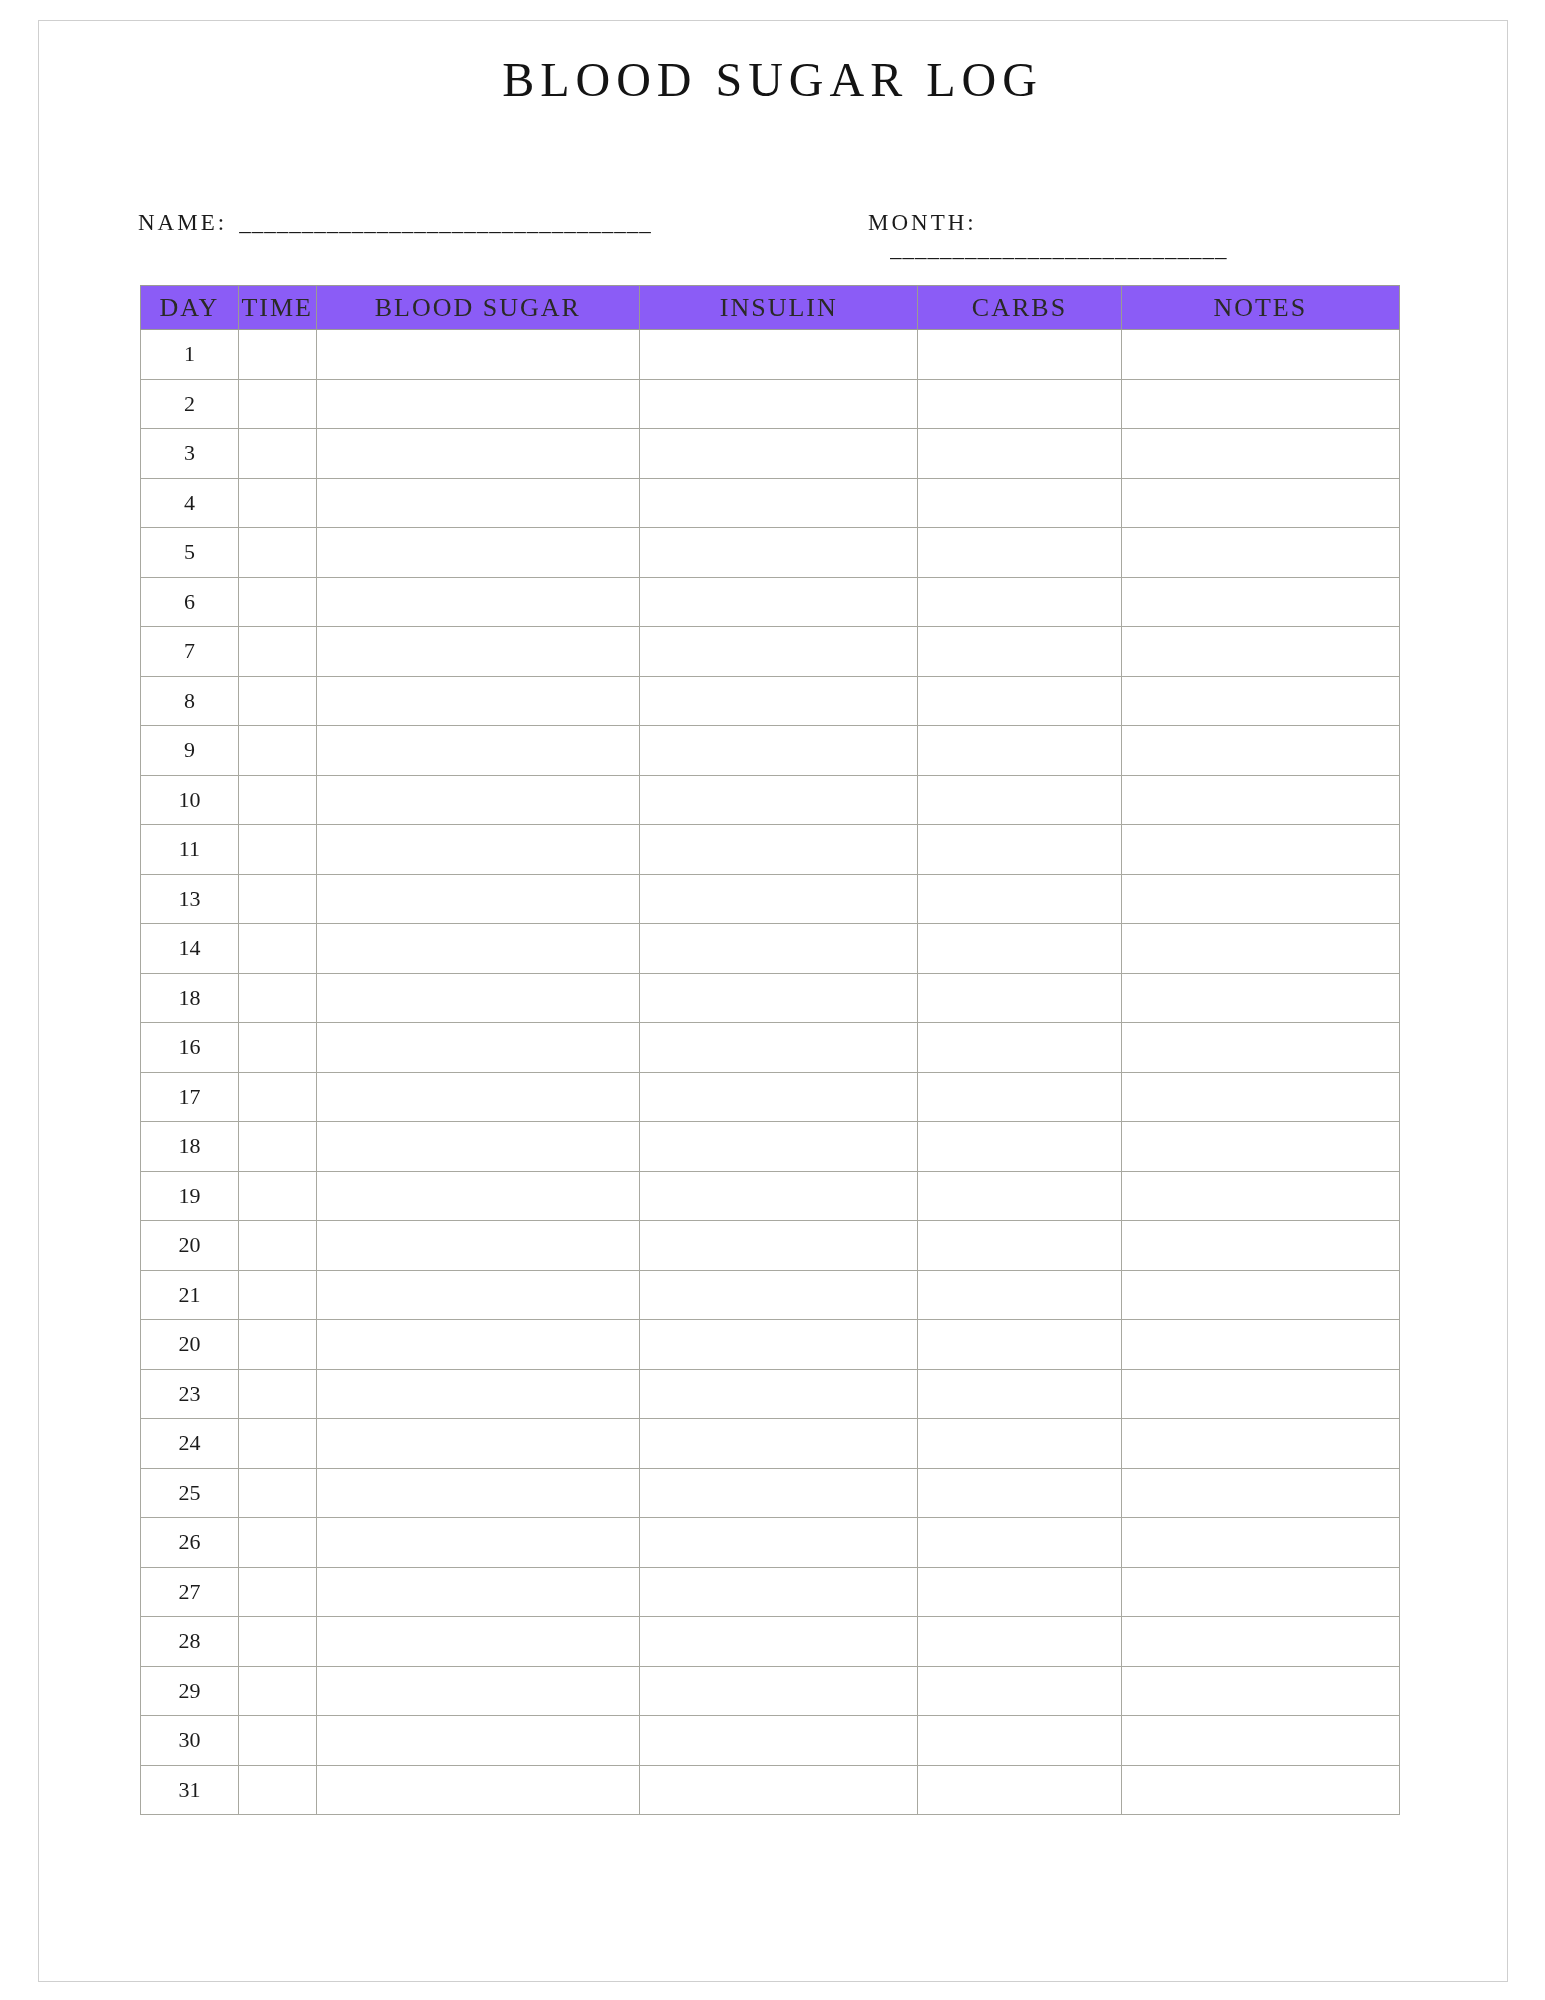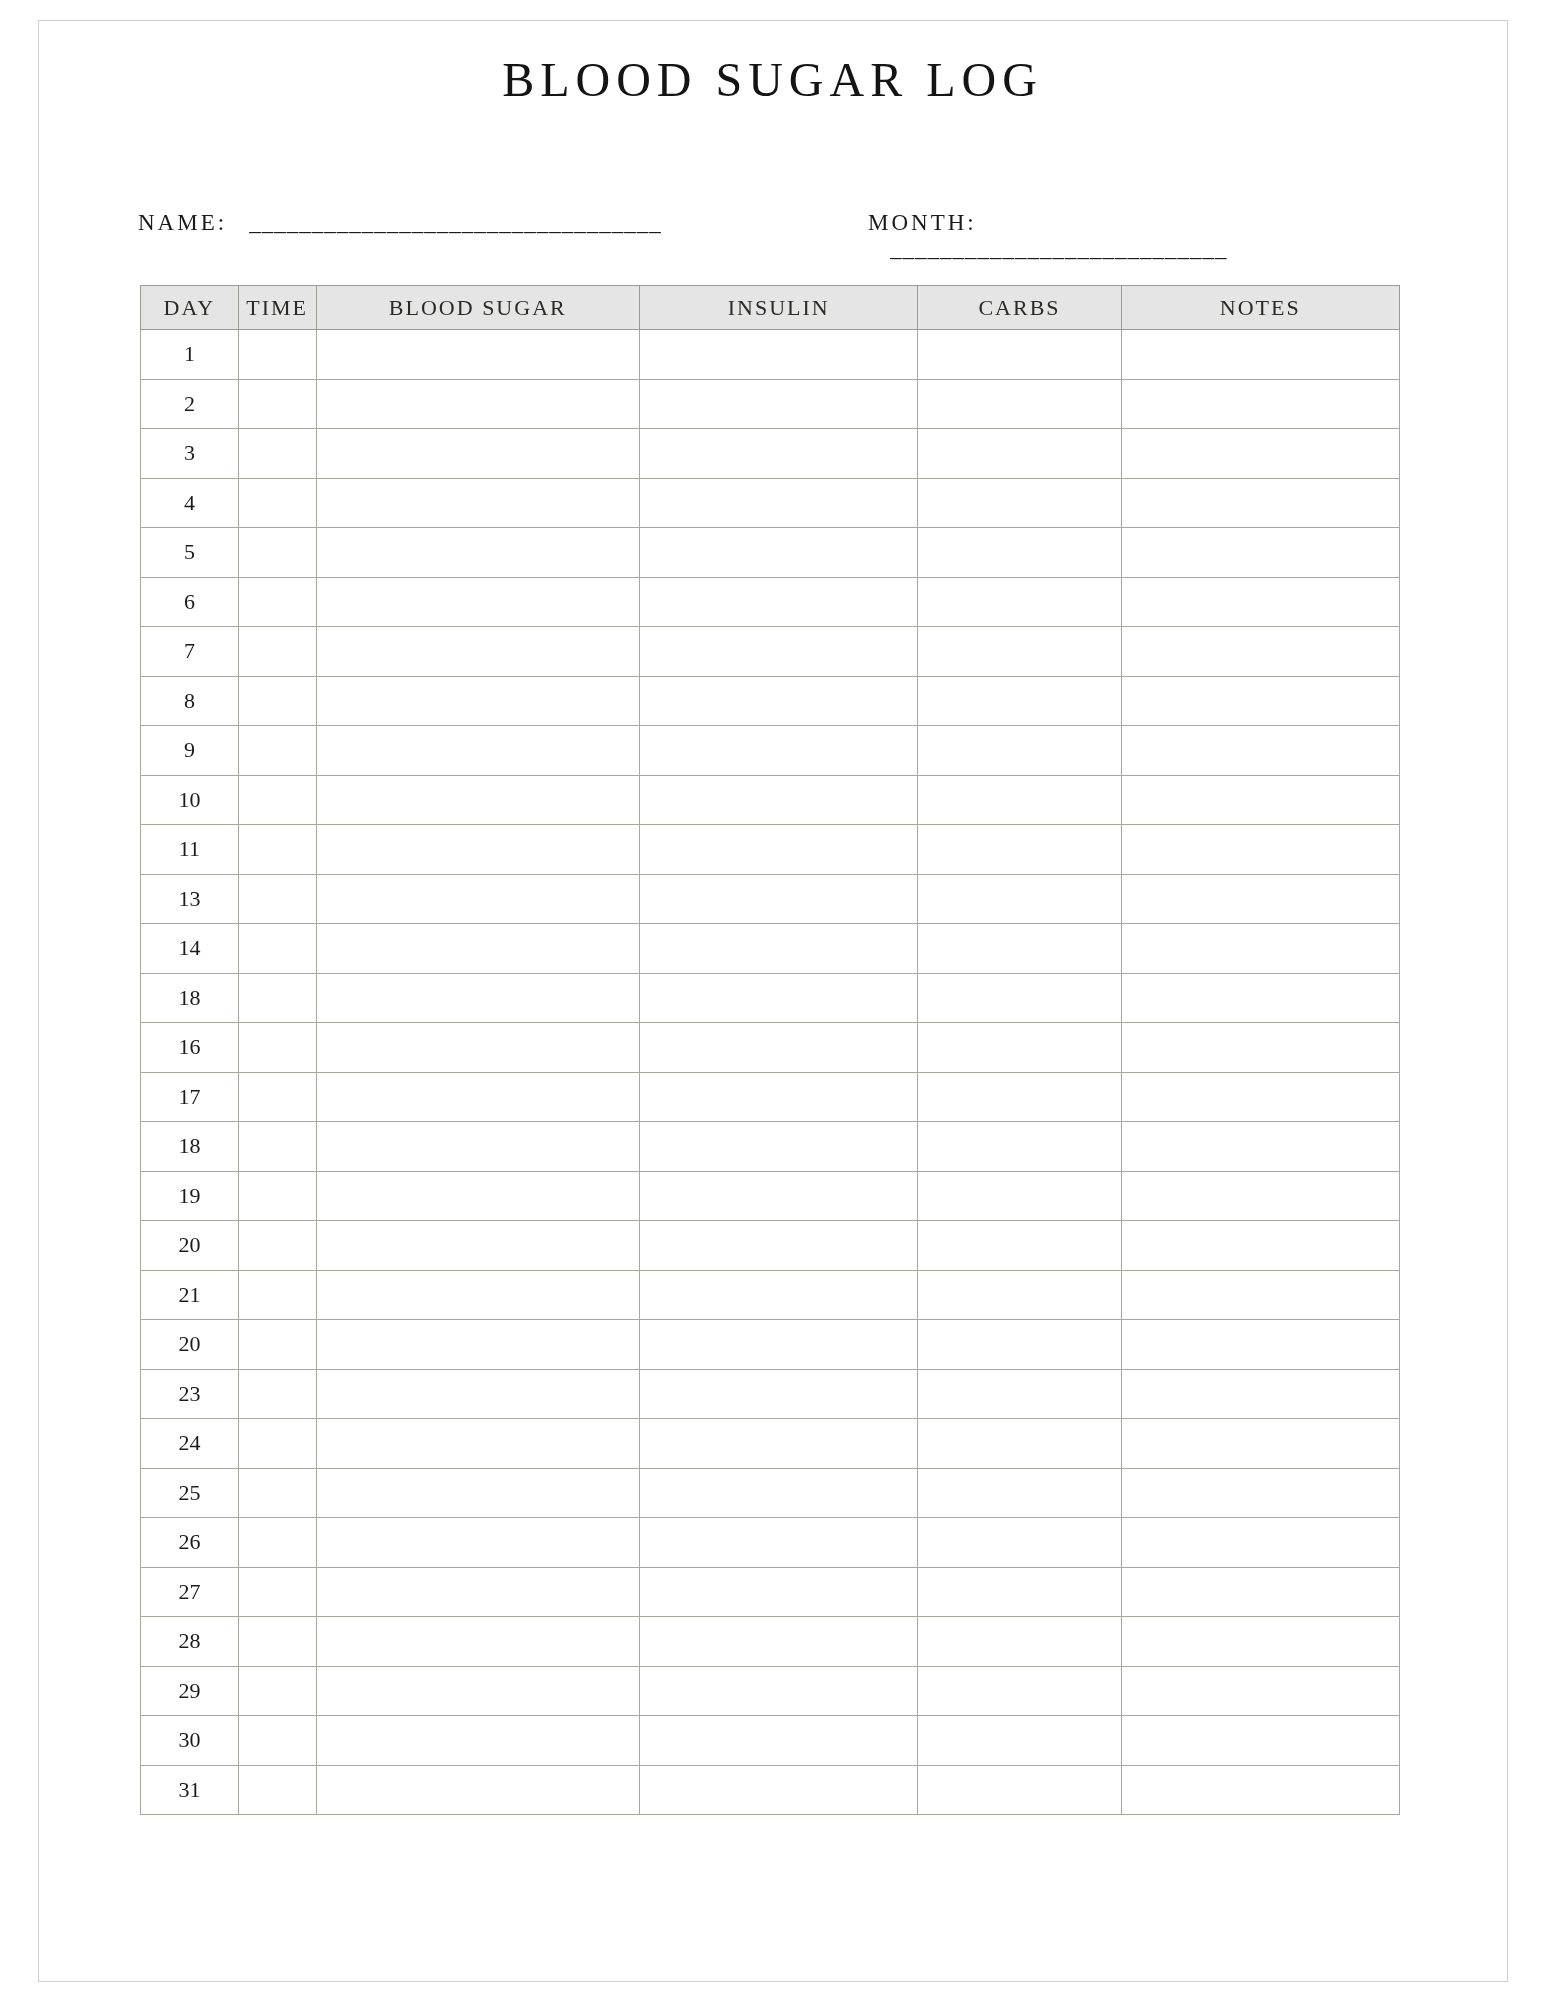--- a/index.html
+++ b/index.html
@@ -68,43 +68,43 @@
     display: inline-block;
     vertical-align: middle;
     font-family: "Liberation Serif", serif;
     font-size: 23px;
     letter-spacing: 1px;
     color: #1b1b1b;
     white-space: nowrap;
     overflow: hidden;
   }
   .meta-name-wrap { position: absolute; left: 0; top: 0; }
-  .meta-name-line { width: 500px; margin-left: 22px; }
+  .meta-name-line { width: 500px; margin-left: 12px; }
   .meta-month-wrap { position: absolute; left: 730px; top: 0; }
   .meta-month-line { width: 400px; margin-left: 22px; font-style: italic; }
 
   table.log {
     position: absolute;
     left: 140px;
     top: 285px;
     width: 1260px;
     border-collapse: collapse;
     table-layout: fixed;
   }
   table.log th, table.log td {
     border: 1px solid #9b9b94;
     padding: 0;
     height: 49.5px;
     box-sizing: border-box;
   }
   table.log thead th {
-    background: #e5e5e5;
+    background: #8b5cf6;
     font-family: "Liberation Serif", serif;
     font-weight: 400;
-    font-size: 22px;
+    font-size: 26px;
     letter-spacing: 2px;
     color: #2a2a26;
     height: 44px;
     text-align: center;
     vertical-align: middle;
   }
   table.log tbody td {
     background: #ffffff;
     border-color: #a8a8a0;
   }

